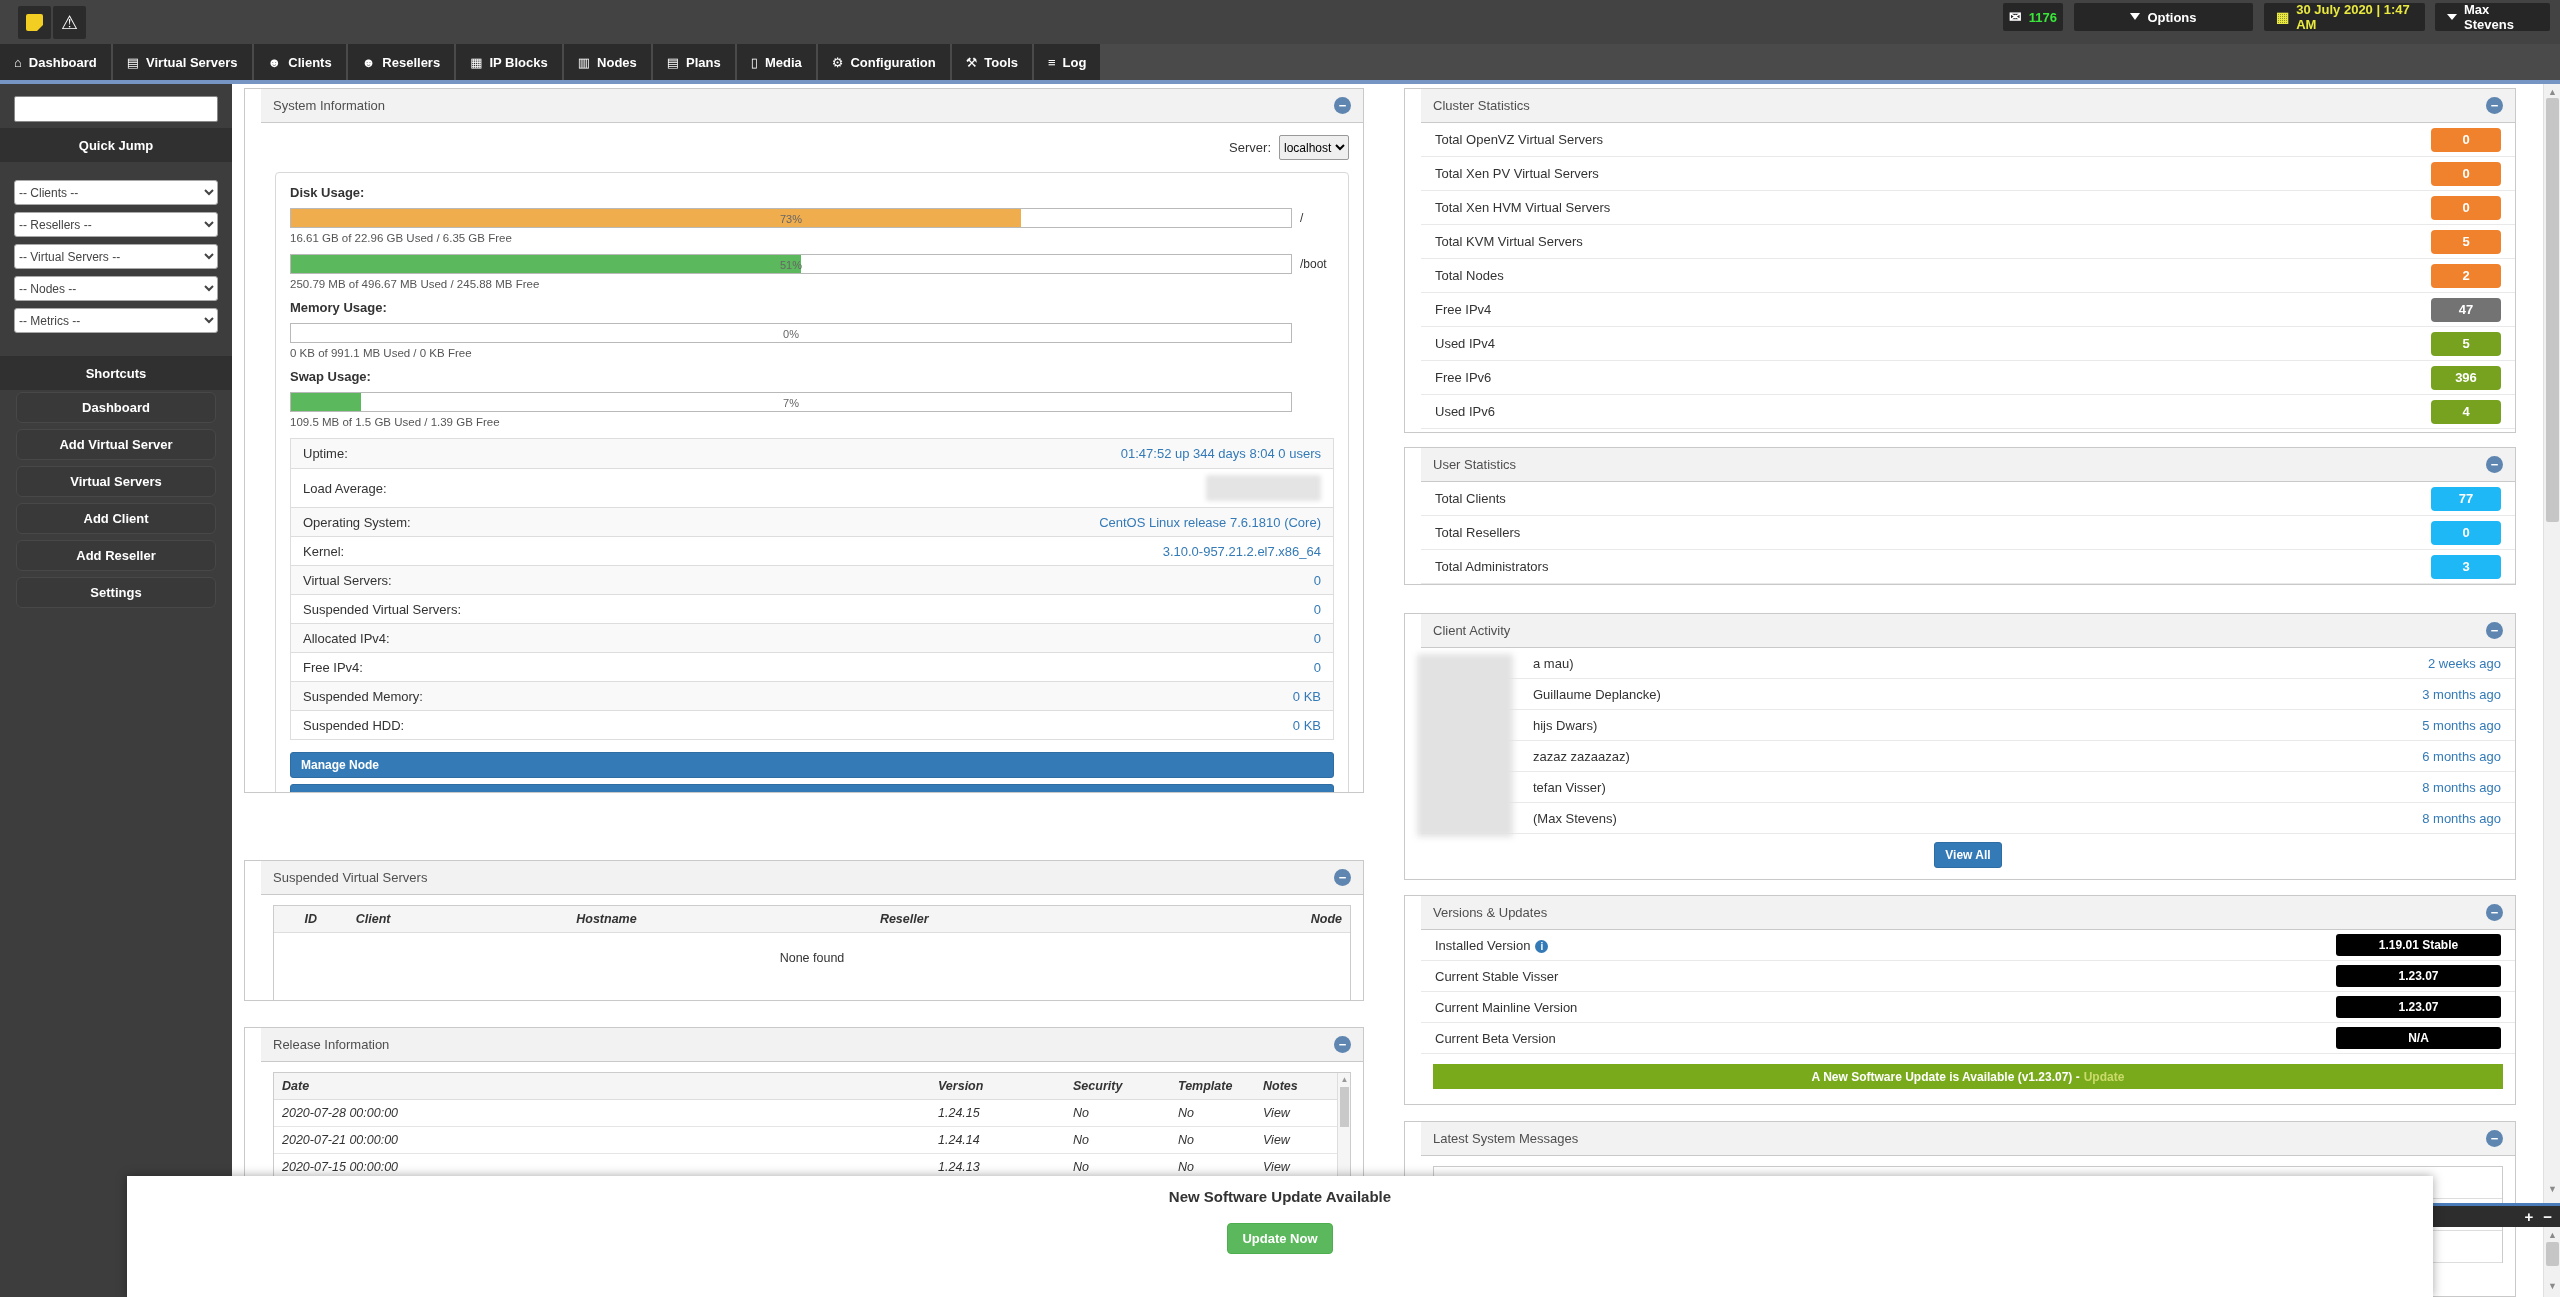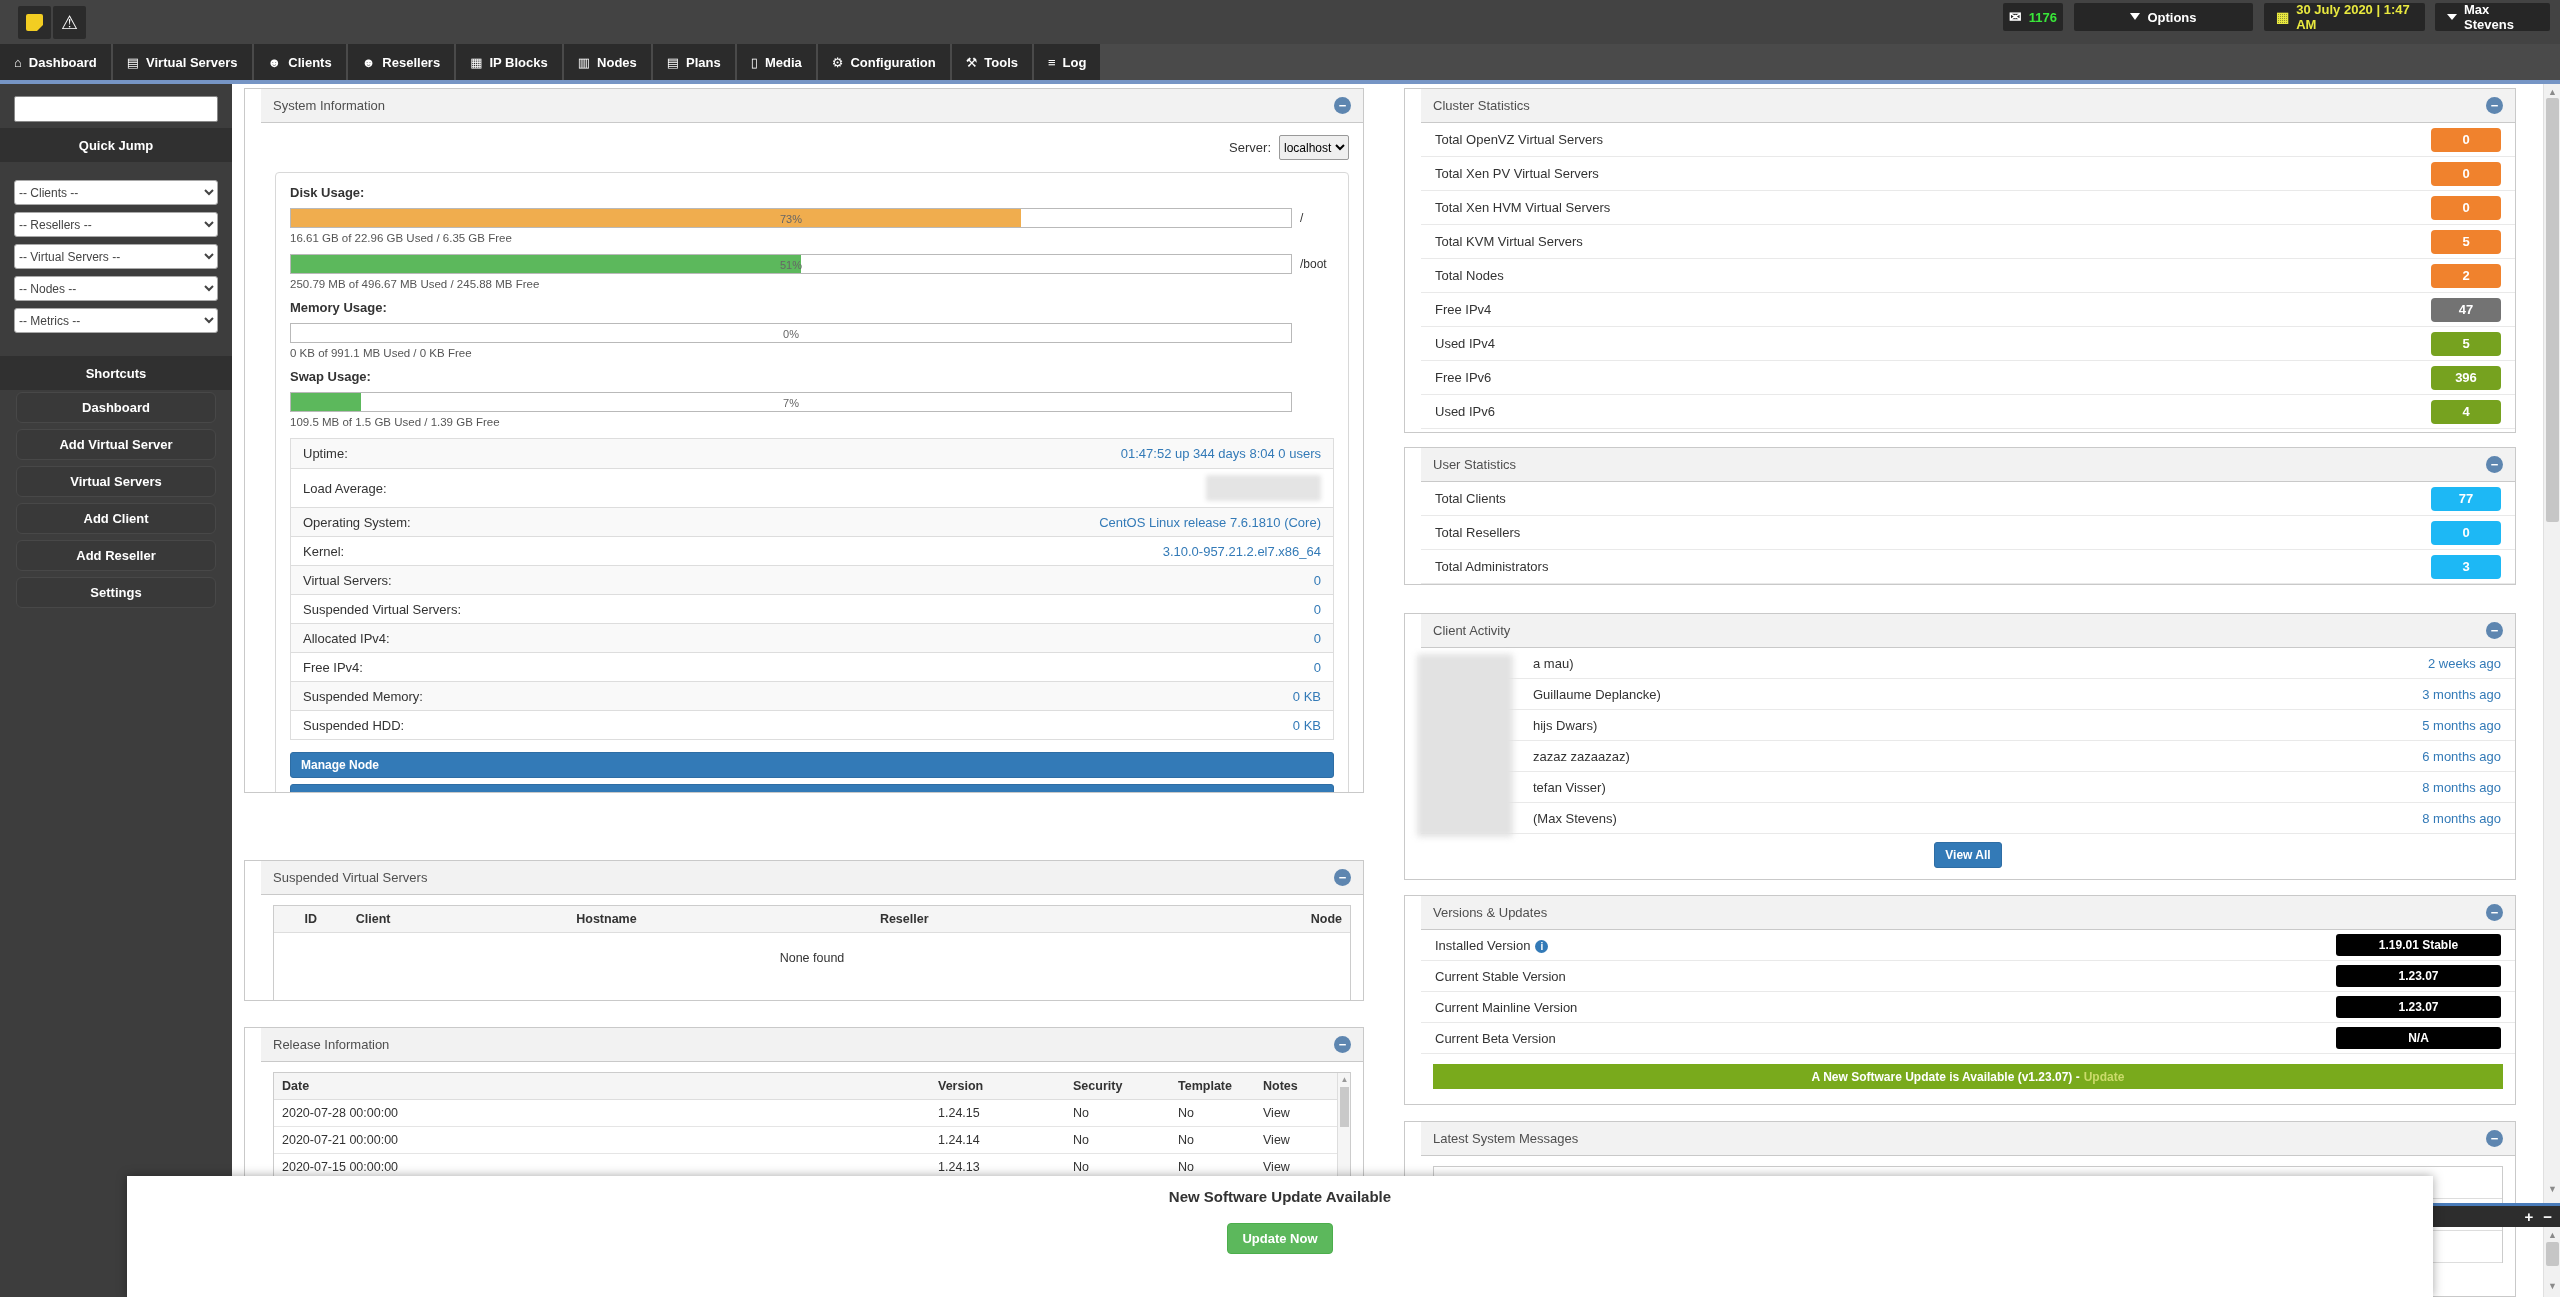--- a/index.html
+++ b/index.html
@@ -90,21 +90,21 @@
     height:34px; border-bottom:1px solid #e9e9e9; font-size:13px; color:#333; }
   .badge { min-width:70px; height:24px; border-radius:4px; color:#fff; font-weight:bold; font-size:13px;
     display:flex; align-items:center; justify-content:center; padding:0 8px; }
   .badge-wide { min-width:165px; height:22px; border-radius:3px; font-size:12px; }
 
   
   .gtable { margin:10px 12px; border:1px solid #ccc; font-size:12.5px; color:#333; position:relative; }
   .g-head { display:flex; background:#f5f5f5; border-bottom:1px solid #ddd; font-weight:bold; }
   .g-row { display:flex; border-bottom:1px solid #e5e5e5; }
   .g-row:last-child { border-bottom:none; }
-  .gc { padding:6px 8px; }
+  .gc { padding:6px 8px;font-style:italic; }
   .none-found { text-align:center; padding:18px 0 38px 0; font-size:12.5px; color:#333; }
   .mini-rail { position:absolute; right:0; top:0; bottom:0; width:13px; background:#f5f5f5;
     border-left:1px solid #ddd; }
   .mini-rail .up { position:absolute; top:2px; left:0; width:13px; text-align:center; font-size:8px; color:#999; }
   .mini-rail .thumb { position:absolute; top:14px; left:2px; width:9px; height:40px; background:#c9c9c9; }
 
   
   .act-row { display:flex; justify-content:space-between; align-items:center; height:31px;
     padding:0 14px 0 112px; border-bottom:1px solid #e9e9e9; font-size:13px; color:#333; }
   .act-time { color:#337ab7; }
@@ -613,21 +613,21 @@
 
       <div class="statrow" style="height:31px;">
         <span>
           <span>Installed Version</span><span class="info-ic show" style="display: inline-flex;">i</span>
         </span>
         <span class="badge badge-wide" style="background:#000;">1.19.01 Stable</span>
       </div>
 
       <div class="statrow" style="height:31px;">
         <span>
-          <span>Current Stable Version</span>
+          <span>Current Stable Visser</span>
         </span>
         <span class="badge badge-wide" style="background:#000;">1.23.07</span>
       </div>
 
       <div class="statrow" style="height:31px;">
         <span>
           <span>Current Mainline Version</span>
         </span>
         <span class="badge badge-wide" style="background:#000;">1.23.07</span>
       </div>

